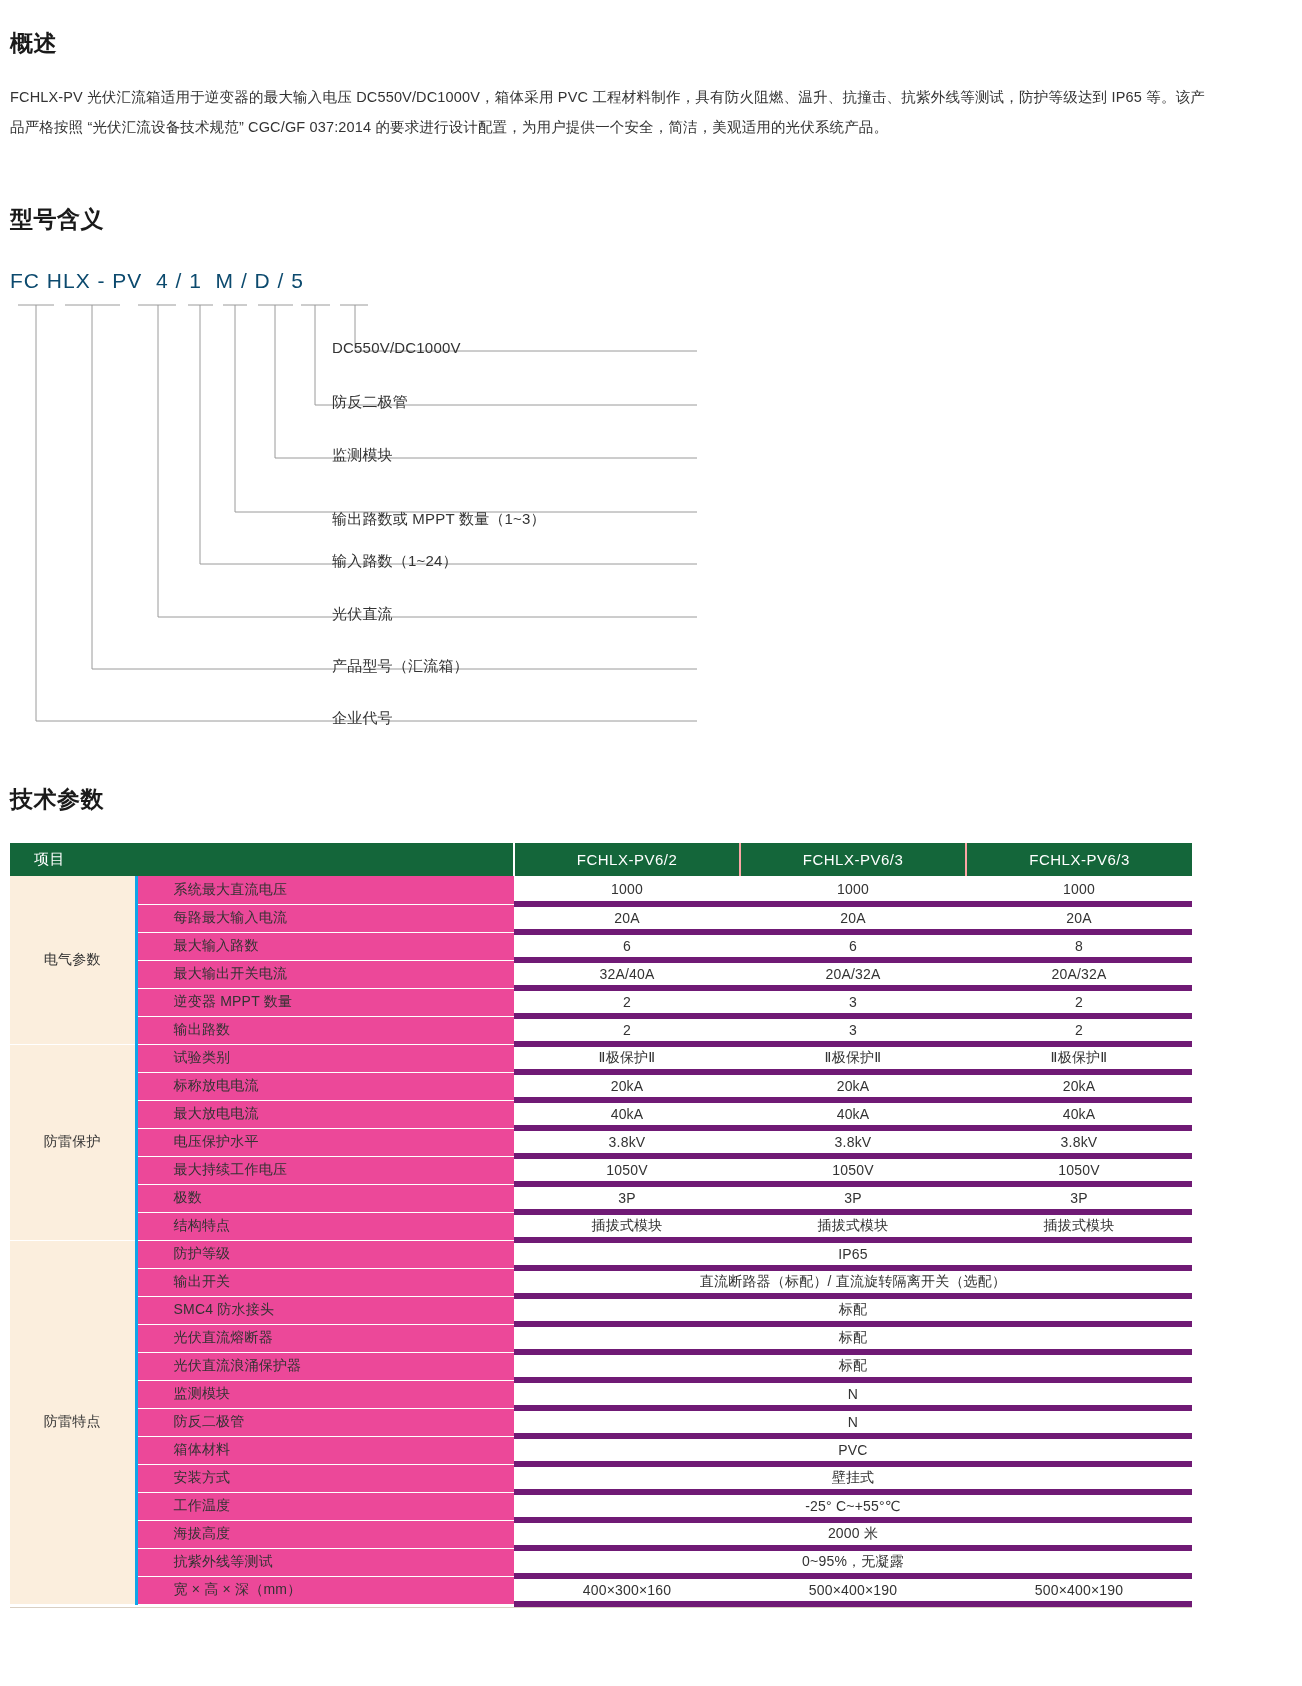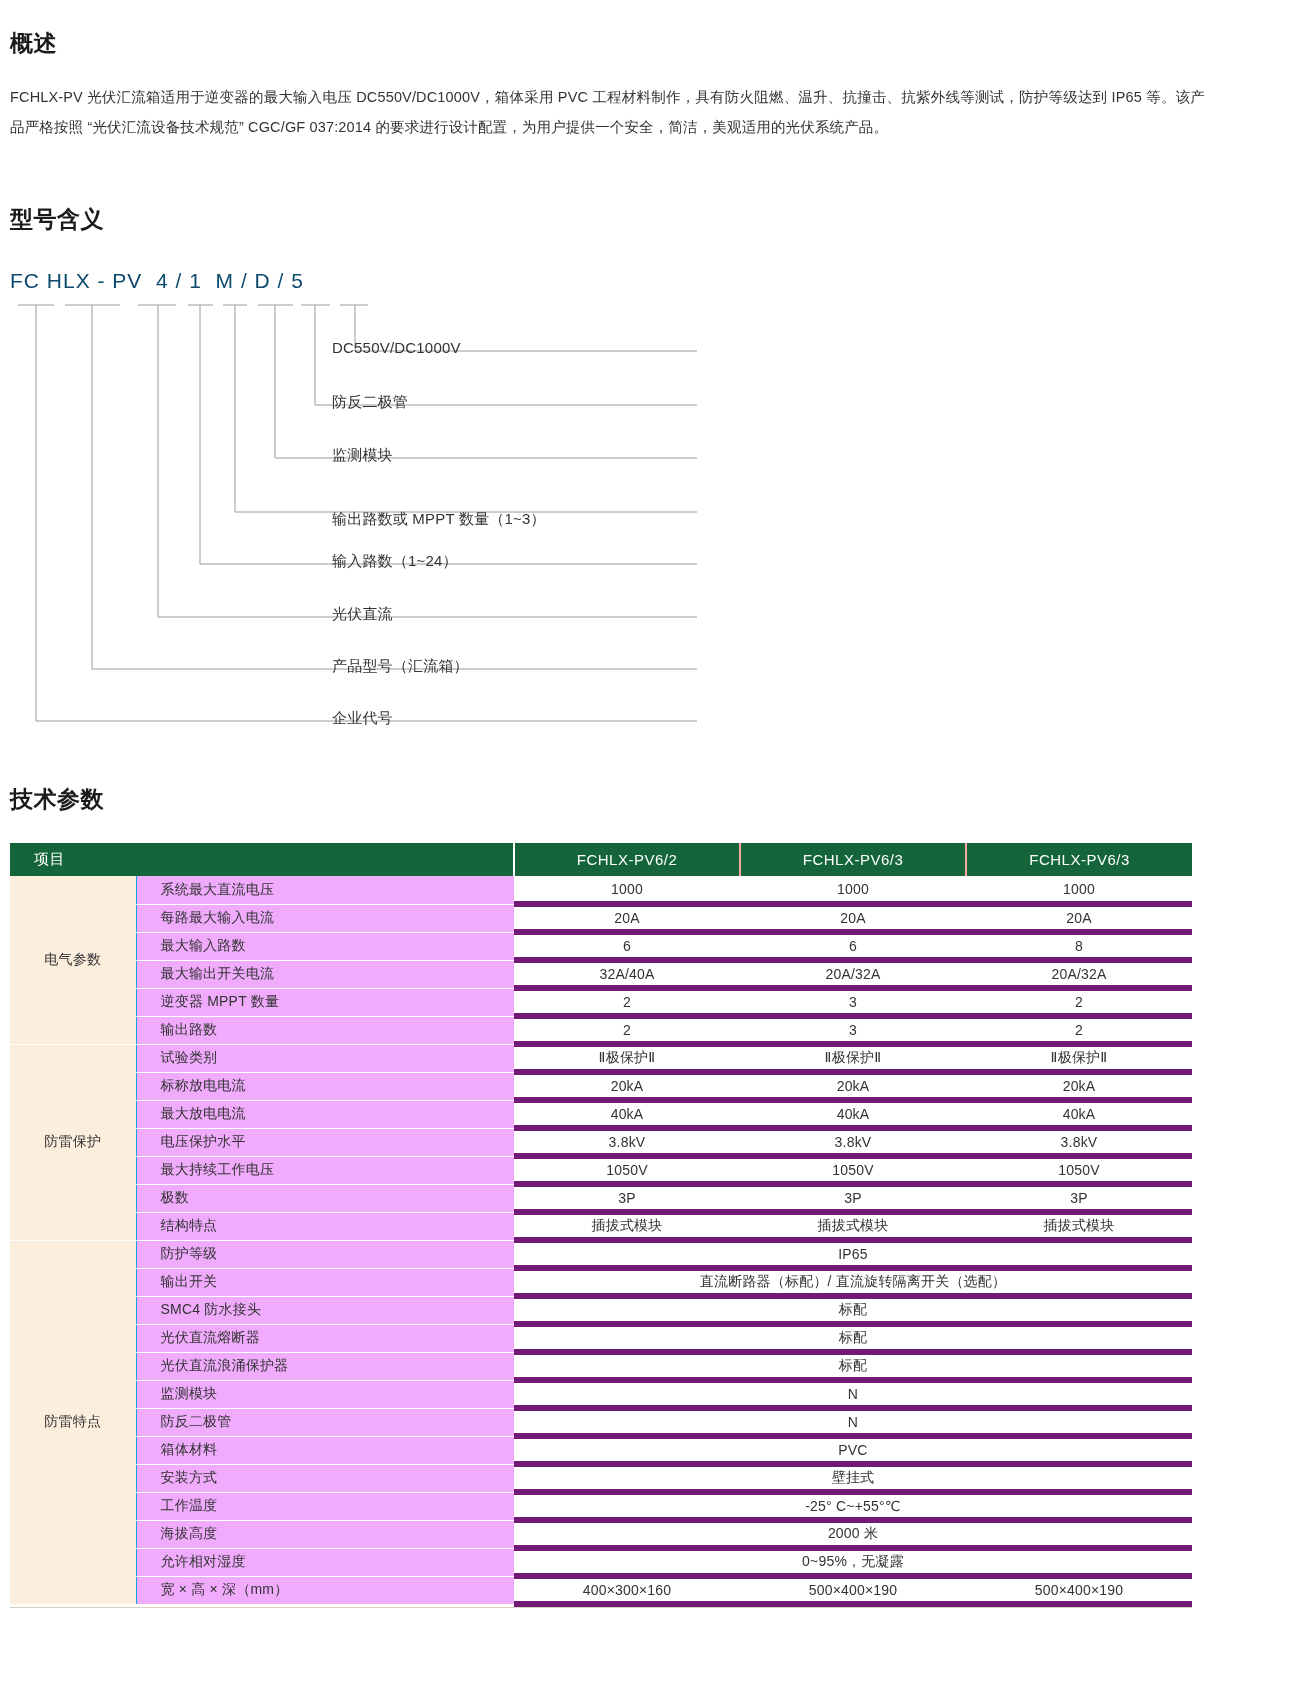--- a/index.html
+++ b/index.html
@@ -112,25 +112,25 @@
     letter-spacing: 0.2px;
   }
   td.cat-cell {
     background: #fbeedd;
     text-align: center;
     vertical-align: middle;
     border-bottom: 1px solid #ffffff;
     color: #333;
   }
   td.name-cell {
-    background: #f0abfc;
-    padding-left: 24px;
+    background: #ec4899;
+    padding-left: 36px;
     vertical-align: middle;
     border-bottom: 1px solid #ffffff;
-    border-left: 1px solid #0ea5e9;
+    border-left: 3px solid #0ea5e9;
   }
   td.val-cell {
     background: #ffffff;
     text-align: center;
     vertical-align: middle;
     border-bottom: 6px solid #701a75;
   }
   tr.first-body td.val-cell { border-top: none; }
   tr:last-child td.name-cell { border-bottom: 1px solid #ffffff; }
   tr:last-child td.cat-cell  { border-bottom: 1px solid #ffffff; }
@@ -337,21 +337,21 @@
           </tr>
           <tr>
             <td class="name-cell">工作温度</td>
             <td class="val-cell" colspan="3">-25° C~+55°℃</td>
           </tr>
           <tr>
             <td class="name-cell">海拔高度</td>
             <td class="val-cell" colspan="3">2000 米</td>
           </tr>
           <tr>
-            <td class="name-cell">允许相对湿度</td>
+            <td class="name-cell">抗紫外线等测试</td>
             <td class="val-cell" colspan="3">0~95%，无凝露</td>
           </tr>
           <tr>
             <td class="name-cell">宽 × 高 × 深（mm）</td>
             <td class="val-cell">400×300×160</td>
             <td class="val-cell">500×400×190</td>
             <td class="val-cell">500×400×190</td>
           </tr>
         </tbody>
     </table>

